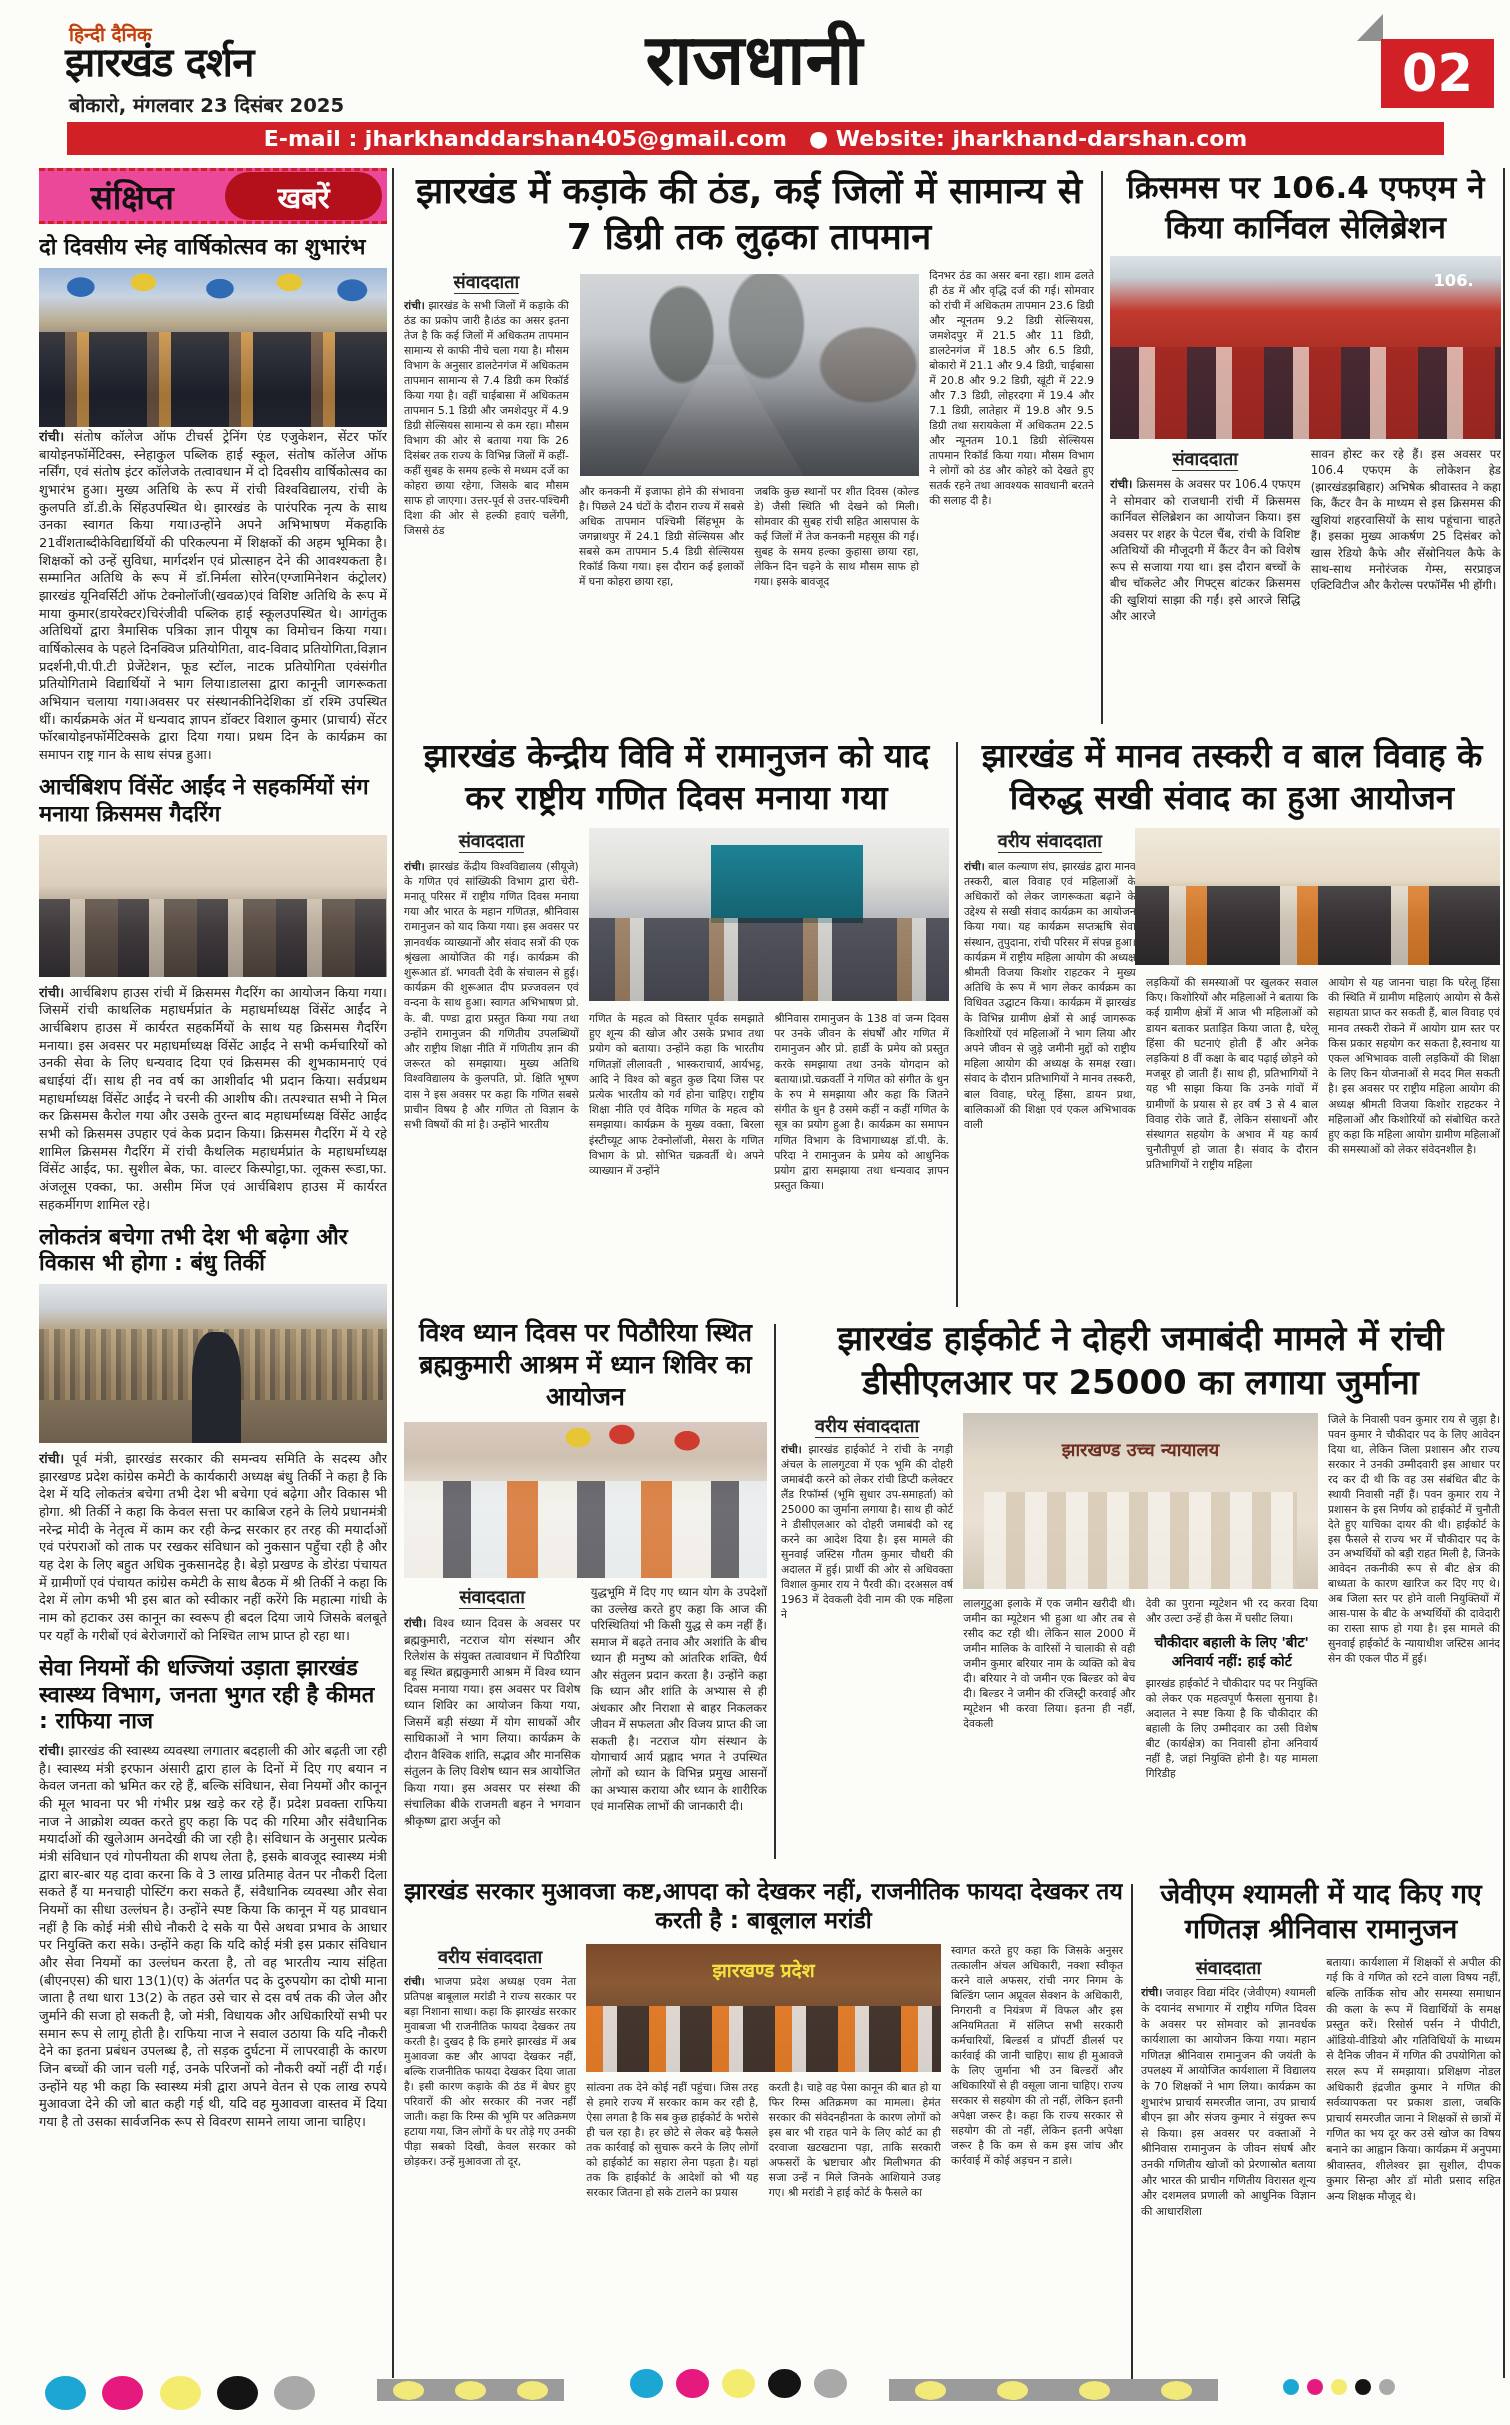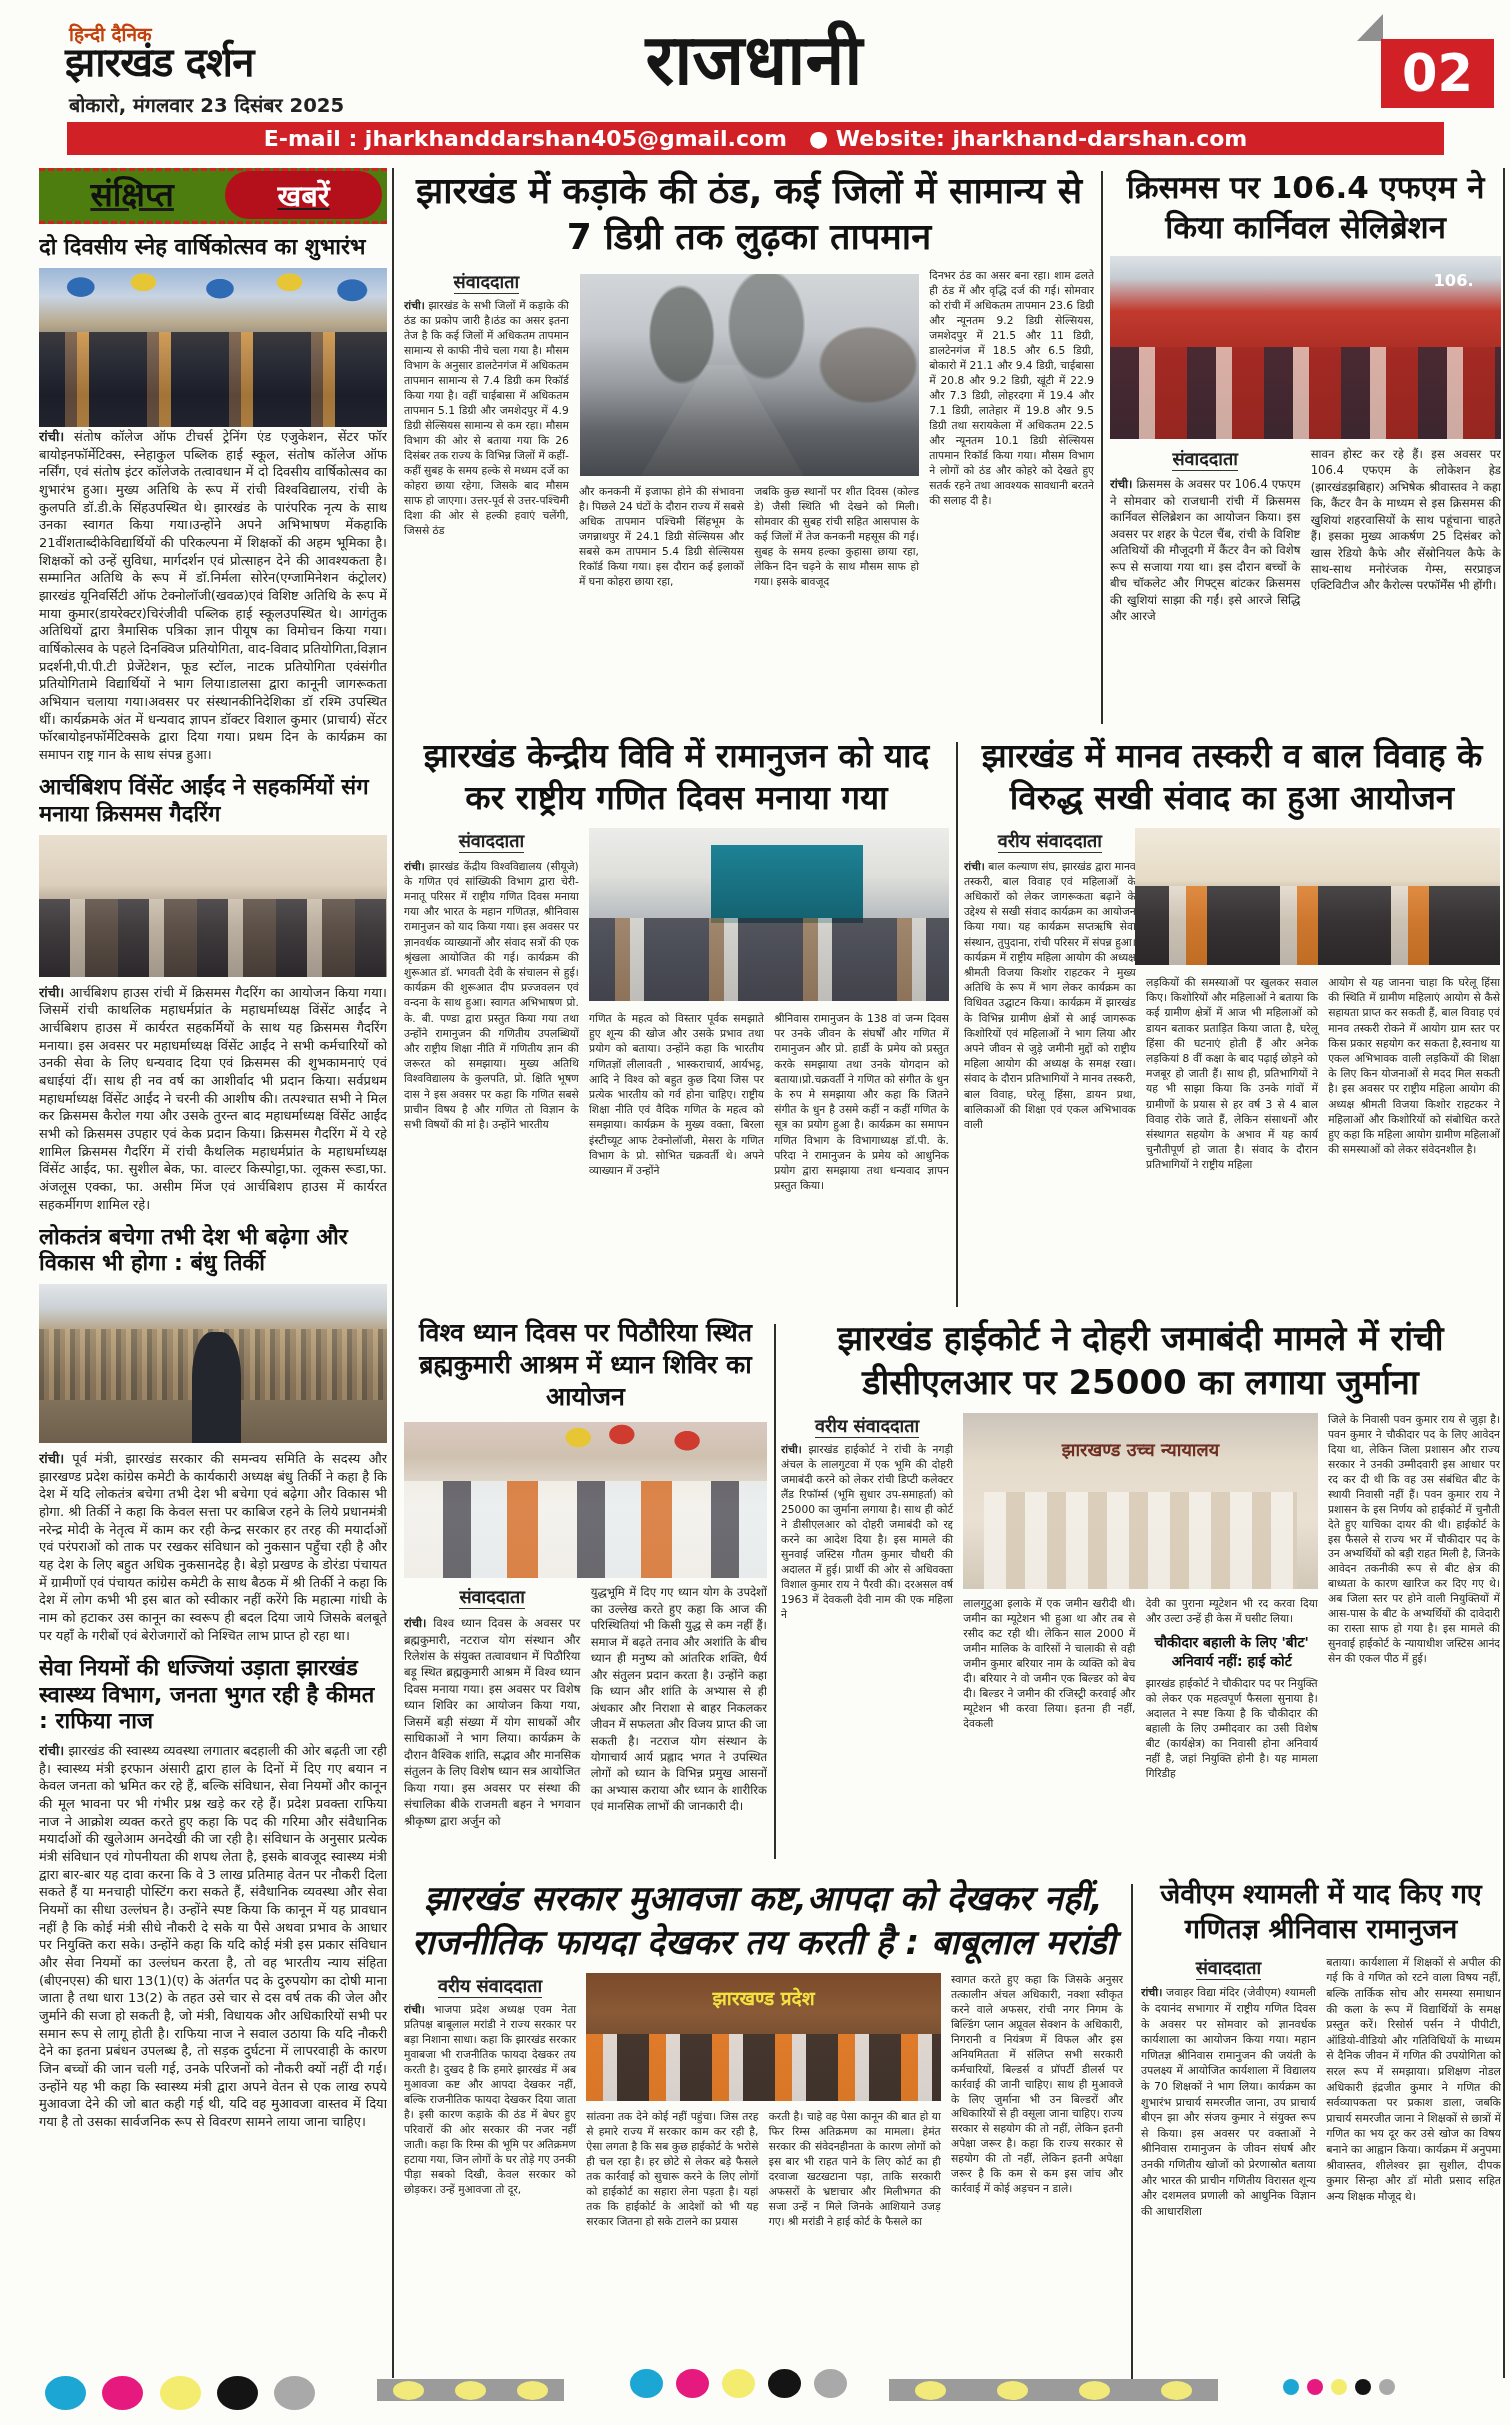--- a/index.html
+++ b/index.html
@@ -15,22 +15,22 @@
                 display:flex;align-items:center;justify-content:center;font-size:51px;font-weight:bold;}
   .page-fold{position:absolute;left:1357px;top:13.7px;width:0;height:0;border-left:26px solid transparent;border-bottom:27px solid #8f8f8f;}
   .email-bar{position:absolute;left:67px;top:122px;width:1377px;height:33px;background:#d22027;color:#fff;
              display:flex;align-items:center;justify-content:center;gap:22px;font-size:22px;font-weight:bold;}
 
   
   .vrule{position:absolute;width:1.7px;background:#2e2e2e;}
 
   
   .left-col{position:absolute;left:39px;top:168px;width:348px;height:2214px;overflow:hidden;}
-  .brief-banner{height:50px;background:#4d7c0f;border-top:3.4px dashed #d22027;border-bottom:3.4px dashed #d22027;
-                display:flex;align-items:flex-start;margin-bottom:5.1px;text-decoration:underline;}
+  .brief-banner{height:50px;background:#ec4899;border-top:3.4px dashed #d22027;border-bottom:3.4px dashed #d22027;
+                display:flex;align-items:center;margin-bottom:5.1px;}
   .brief-left{flex:1;text-align:center;font-size:33px;font-weight:bold;color:#111;}
   .brief-right{width:45%;margin-right:5.1px;background:#b3101b;color:#fff;border-radius:26px;text-align:center;
                font-size:29px;font-weight:bold;padding:4.3px 0;}
   .la-head{font-size:22px;font-weight:bold;line-height:1.22;margin:10.3px 0 6.9px;color:#111;}
   .la-body{font-size:13px;line-height:1.36;text-align:justify;color:#222;}
   .lead{font-weight:bold;}
 
   
   .article{position:absolute;overflow:hidden;}
   .article h2{text-align:center;font-weight:bold;color:#111;margin:0 0 8.6px;line-height:1.28;}
@@ -254,21 +254,21 @@
       <div class="ncol" style="padding-top:184px;">
         <span>देवी का पुराना म्यूटेशन भी रद करवा दिया और उल्टा उन्हें ही केस में घसीट लिया।</span>
         <div class="subhead">चौकीदार बहाली के लिए 'बीट' अनिवार्य नहीं: हाई कोर्ट</div>
         <span>झारखंड हाईकोर्ट ने चौकीदार पद पर नियुक्ति को लेकर एक महत्वपूर्ण फैसला सुनाया है। अदालत ने स्पष्ट किया है कि चौकीदार की बहाली के लिए उम्मीदवार का उसी विशेष बीट (कार्यक्षेत्र) का निवासी होना अनिवार्य नहीं है, जहां नियुक्ति होनी है। यह मामला गिरिडीह</span>
       </div>
       <div class="ncol"><span>जिले के निवासी पवन कुमार राय से जुड़ा है। पवन कुमार ने चौकीदार पद के लिए आवेदन दिया था, लेकिन जिला प्रशासन और राज्य सरकार ने उनकी उम्मीदवारी इस आधार पर रद कर दी थी कि वह उस संबंधित बीट के स्थायी निवासी नहीं हैं। पवन कुमार राय ने प्रशासन के इस निर्णय को हाईकोर्ट में चुनौती देते हुए याचिका दायर की थी। हाईकोर्ट के इस फैसले से राज्य भर में चौकीदार पद के उन अभ्यर्थियों को बड़ी राहत मिली है, जिनके आवेदन तकनीकी रूप से बीट क्षेत्र की बाध्यता के कारण खारिज कर दिए गए थे। अब जिला स्तर पर होने वाली नियुक्तियों में आस-पास के बीट के अभ्यर्थियों की दावेदारी का रास्ता साफ हो गया है। इस मामले की सुनवाई हाईकोर्ट के न्यायाधीश जस्टिस आनंद सेन की एकल पीठ में हुई।</span></div>
     </div>
   </div>
 
   <div class="article" style="left:404px;top:1877px;width:719px;height:514px;">
-    <h2 style="font-size:34px;font-style:italic;">झारखंड सरकार मुआवजा कष्ट,आपदा को देखकर नहीं, राजनीतिक फायदा देखकर तय करती है : बाबूलाल मरांडी</h2>
+    <h2 style="font-size:23px;">झारखंड सरकार मुआवजा कष्ट,आपदा को देखकर नहीं, राजनीतिक फायदा देखकर तय करती है : बाबूलाल मरांडी</h2>
     <div class="colwrap cols-4">
       <div class="ph ph-bjp ph-abs" style="left:182px;top:0;width:355px;height:128px;">
         <span class="ph-label">झारखण्ड प्रदेश</span>
       </div>
       <div class="ncol">
         <span class="byline"><span>वरीय संवाददाता</span></span>
         <b class="lead">रांची।</b>
         <span>भाजपा प्रदेश अध्यक्ष एवम नेता प्रतिपक्ष बाबूलाल मरांडी ने राज्य सरकार पर बड़ा निशाना साधा। कहा कि झारखंड सरकार मुवाबजा भी राजनीतिक फायदा देखकर तय करती है। दुखद है कि हमारे झारखंड में अब मुआवजा कष्ट और आपदा देखकर नहीं, बल्कि राजनीतिक फायदा देखकर दिया जाता है। इसी कारण कड़ाके की ठंड में बेघर हुए परिवारों की ओर सरकार की नजर नहीं जाती। कहा कि रिम्स की भूमि पर अतिक्रमण हटाया गया, जिन लोगों के घर तोड़े गए उनकी पीड़ा सबको दिखी, केवल सरकार को छोड़कर। उन्हें मुआवजा तो दूर,</span>
       </div>
       <div class="ncol" style="padding-top:137px;"><span>सांत्वना तक देने कोई नहीं पहुंचा। जिस तरह से हमारे राज्य में सरकार काम कर रही है, ऐसा लगता है कि सब कुछ हाईकोर्ट के भरोसे ही चल रहा है। हर छोटे से लेकर बड़े फैसले तक कार्रवाई को सुचारू करने के लिए लोगों को हाईकोर्ट का सहारा लेना पड़ता है। यहां तक कि हाईकोर्ट के आदेशों को भी यह सरकार जितना हो सके टालने का प्रयास</span></div>

